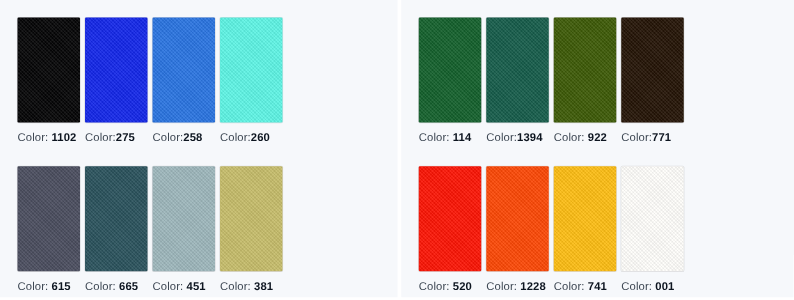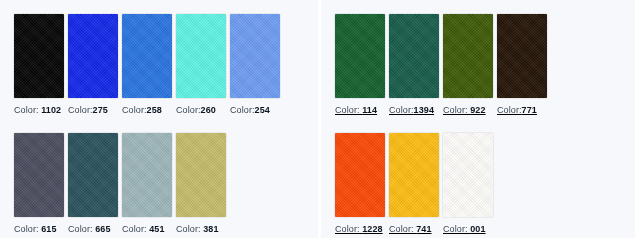--- a/index.html
+++ b/index.html
@@ -41,21 +41,20 @@
   #panel-divider {
     width: 3px;
     height: 238px;
     background: #ffffff;
     flex: 0 0 auto;
   }
 
   #panel-right {
     width: 314px;
     height: 238px;
-    text-decoration: underline;
   }
 
   .swatch-row {
     display: flex;
     flex-direction: row;
     box-sizing: border-box;
     padding-left: 14px;
   }
 
   #panel-left .swatch-row { height: 119px; }
@@ -135,24 +134,20 @@
           <div class="swatch-label"><span class="label-key">Color:</span><span class="label-value">275</span></div>
         </div>
         <div class="swatch-cell">
           <div class="swatch-chip" style="background: rgb(42, 116, 224);"></div>
           <div class="swatch-label"><span class="label-key">Color:</span><span class="label-value">258</span></div>
         </div>
         <div class="swatch-cell">
           <div class="swatch-chip" style="background: rgb(94, 244, 228);"></div>
           <div class="swatch-label"><span class="label-key">Color:</span><span class="label-value">260</span></div>
         </div>
-        <div class="swatch-cell">
-          <div class="swatch-chip" style="background: rgb(110, 156, 242);"></div>
-          <div class="swatch-label"><span class="label-key">Color:</span><span class="label-value">254</span></div>
-        </div>
       </div>
     <div class="swatch-row">
         <div class="swatch-cell">
           <div class="swatch-chip" style="background: rgb(74, 77, 94);"></div>
           <div class="swatch-label"><span class="label-key">Color: </span><span class="label-value">615</span></div>
         </div>
         <div class="swatch-cell">
           <div class="swatch-chip" style="background: rgb(42, 82, 92);"></div>
           <div class="swatch-label"><span class="label-key">Color: </span><span class="label-value">665</span></div>
         </div>
@@ -183,20 +178,24 @@
           <div class="swatch-chip" style="background: rgb(61, 90, 7);"></div>
           <div class="swatch-label"><span class="label-key">Color: </span><span class="label-value">922</span></div>
         </div>
         <div class="swatch-cell">
           <div class="swatch-chip" style="background: rgb(36, 20, 6);"></div>
           <div class="swatch-label"><span class="label-key">Color:</span><span class="label-value">771</span></div>
         </div>
       </div>
     <div class="swatch-row">
         <div class="swatch-cell">
+          <div class="swatch-chip" style="background: rgb(251, 21, 5);"></div>
+          <div class="swatch-label"><span class="label-key">Color: </span><span class="label-value">520</span></div>
+        </div>
+        <div class="swatch-cell">
           <div class="swatch-chip" style="background: rgb(251, 72, 6);"></div>
           <div class="swatch-label"><span class="label-key">Color: </span><span class="label-value">1228</span></div>
         </div>
         <div class="swatch-cell">
           <div class="swatch-chip" style="background: rgb(252, 189, 20);"></div>
           <div class="swatch-label"><span class="label-key">Color: </span><span class="label-value">741</span></div>
         </div>
         <div class="swatch-cell">
           <div class="swatch-chip" style="background: rgb(254, 253, 250);"></div>
           <div class="swatch-label"><span class="label-key">Color: </span><span class="label-value">001</span></div>

